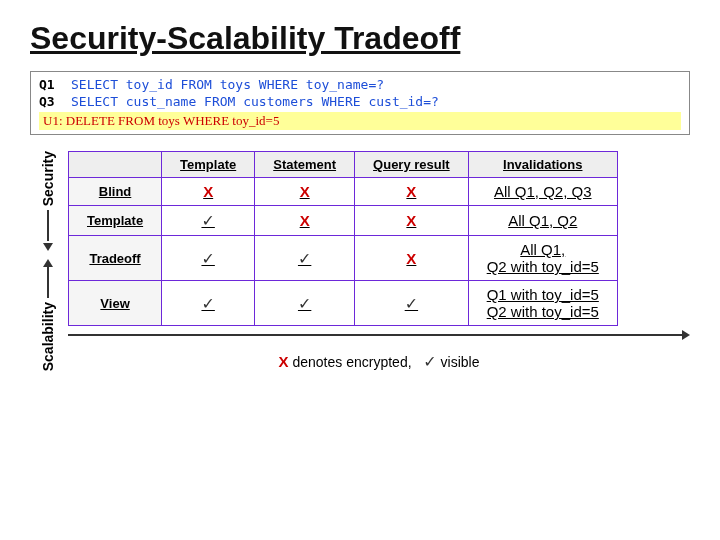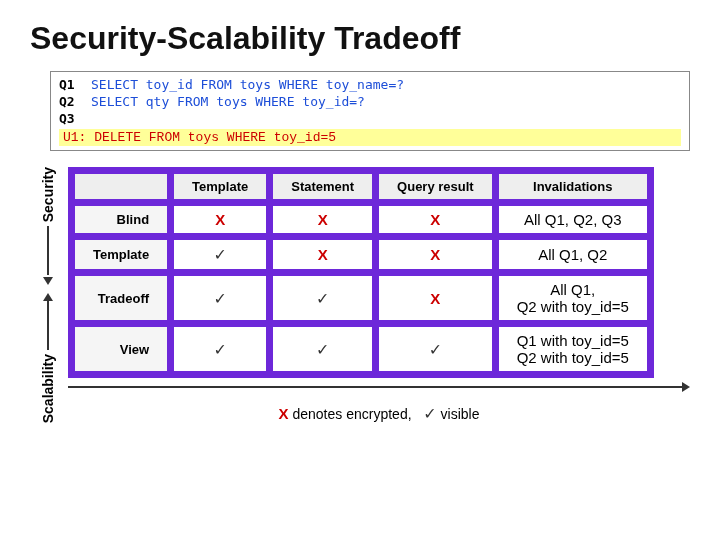--- a/index.html
+++ b/index.html
@@ -9,71 +9,72 @@
       width: 720px;
       height: 540px;
       overflow: hidden;
       padding: 20px 30px;
     }
     h1 {
       font-size: 32px;
       font-weight: bold;
       margin-bottom: 14px;
       color: #111;
+      text-decoration: underline;
     }
     .queries-box {
       border: 1px solid #888;
       background: #fff;
       margin-bottom: 16px;
       padding: 4px 8px;
       font-family: monospace;
       font-size: 13px;
-      margin-left: 20px;
     }
     .queries-box .q-row {
       display: flex;
       align-items: flex-start;
       padding: 1px 0;
     }
     .q-label {
       color: #000;
       font-weight: bold;
       min-width: 28px;
       margin-right: 4px;
     }
     .q-sql {
       color: #1d4ed8;
     }
     .u-row {
       padding: 2px 0;
-      font-family: Liberation Mono, monospace;
+      font-family: Liberation Serif, serif;
       font-size: 13px;
       color: #c00;
       background: #ffff99;
       padding: 1px 4px;
       margin-top: 2px;
     }
 
     table.main-table {
       border-collapse: collapse;
       font-size: 13px;
     }
     table.main-table th, table.main-table td {
-      border: 7px solid #6d28d9;
+      border: 1px solid #6d28d9;
       padding: 5px 18px;
       text-align: center;
       vertical-align: middle;
+      text-decoration: underline;
     }
     table.main-table th {
       background: #eee;
       font-weight: bold;
     }
     table.main-table td.row-label {
       font-weight: bold;
-      text-align: right;
+      text-align: center;
       background: #f5f5f5;
     }
     .x-mark {
       color: #c00;
       font-weight: bold;
       font-size: 15px;
     }
     .check-mark {
       color: #333;
       font-size: 16px;
@@ -158,25 +159,22 @@
 <body>
 
 <h1>Security-Scalability Tradeoff</h1>
 
 <div class="queries-box">
   <div class="q-row">
     <span class="q-label">Q1</span>
     <span class="q-sql">SELECT toy_id FROM toys WHERE toy_name=?</span>
   </div>
   <div class="q-row">
-    <span class="q-label">Q2</span>
-    <span class="q-sql">SELECT qty FROM toys WHERE toy_id=?</span>
-  </div>
-  <div class="q-row">
     <span class="q-label">Q3</span>
+    <span class="q-sql">SELECT cust_name FROM customers WHERE cust_id=?</span>
   </div>
   <div class="u-row">U1: DELETE FROM toys WHERE toy_id=5</div>
 </div>
 
 <div class="full-layout">
 
   <div class="left-axis">
     <span class="security-text">Security</span>
     <div class="v-arrow-line"></div>
     <div class="v-arrow-head" style="transform: rotate(180deg); margin-top: 2px;"></div>

